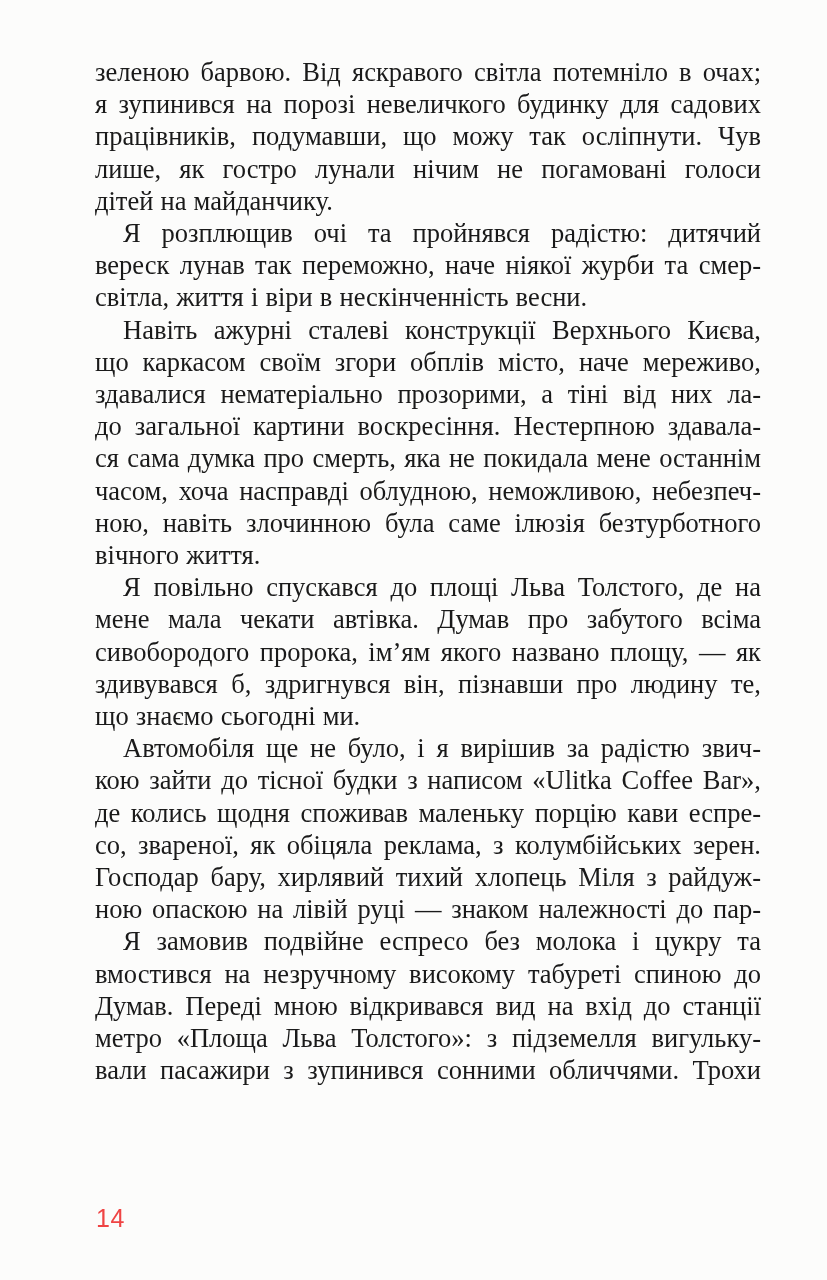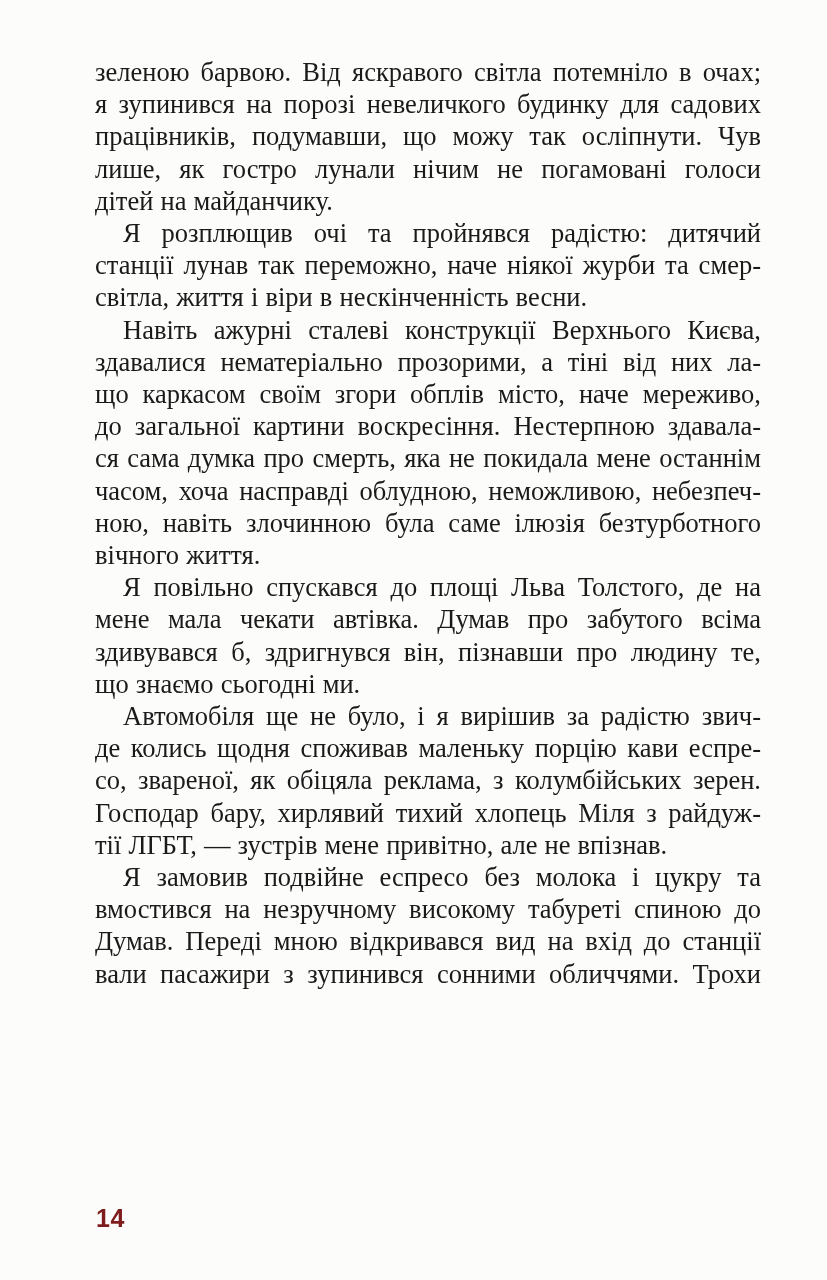--- a/index.html
+++ b/index.html
@@ -38,67 +38,70 @@
   }
   .line.no-justify {
     text-align-last: left;
     font-family: Liberation Serif, serif;
   }
   .page-number {
     position: absolute;
     left: 96px;
     top: 1204px;
     font-family: "Liberation Sans", "DejaVu Sans", sans-serif;
-    font-weight: 700;
+    font-weight: 400;
     font-size: 25px;
-    color: #7f1d1d;
+    color: #ef4444;
     letter-spacing: 0.5px;
   }
 </style>
 </head>
 <body style="background: rgb(252, 252, 251); color: rgb(26, 26, 26);">
 
 <div class="page">
   <div class="text-block" id="text-block">
       <div>
         <div class="line">зеленою барвою. Від яскравого світла потемніло в очах;</div>
         <div class="line">я зупинився на порозі невеличкого будинку для садових</div>
         <div class="line">працівників, подумавши, що можу так осліпнути. Чув</div>
         <div class="line">лише, як гостро лунали нічим не погамовані голоси</div>
         <div class="line no-justify">дітей на майданчику.</div>
       </div>
       <div>
         <div class="line indent">Я розплющив очі та пройнявся радістю: дитячий</div>
-        <div class="line">станції лунав так переможно, наче ніякої журби та смер-</div>
+        <div class="line">вереск лунав так переможно, наче ніякої журби та смер-</div>
         <div class="line no-justify">світла, життя і віри в нескінченність весни.</div>
       </div>
       <div>
         <div class="line indent">Навіть ажурні сталеві конструкції Верхнього Києва,</div>
+        <div class="line">що каркасом своїм згори обплів місто, наче мереживо,</div>
         <div class="line">здавалися нематеріально прозорими, а тіні від них ла-</div>
-        <div class="line">що каркасом своїм згори обплів місто, наче мереживо,</div>
         <div class="line">до загальної картини воскресіння. Нестерпною здавала-</div>
         <div class="line">ся сама думка про смерть, яка не покидала мене останнім</div>
         <div class="line">часом, хоча насправді облудною, неможливою, небезпеч-</div>
         <div class="line">ною, навіть злочинною була саме ілюзія безтурботного</div>
         <div class="line no-justify">вічного життя.</div>
       </div>
       <div>
         <div class="line indent">Я повільно спускався до площі Льва Толстого, де на</div>
         <div class="line">мене мала чекати автівка. Думав про забутого всіма</div>
+        <div class="line">сивобородого пророка, ім’ям якого названо площу, — як</div>
         <div class="line">здивувався б, здригнувся він, пізнавши про людину те,</div>
         <div class="line no-justify">що знаємо сьогодні ми.</div>
       </div>
       <div>
         <div class="line indent">Автомобіля ще не було, і я вирішив за радістю звич-</div>
+        <div class="line">кою зайти до тісної будки з написом «Ulitka Coffee Bar»,</div>
         <div class="line">де колись щодня споживав маленьку порцію кави еспре-</div>
         <div class="line">со, звареної, як обіцяла реклама, з колумбійських зерен.</div>
         <div class="line">Господар бару, хирлявий тихий хлопець Міля з райдуж-</div>
-        <div class="line no-justify">тії ЛГБТ, — зустрів мене привітно, але не впізнав.</div>
+        <div class="line">ною опаскою на лівій руці — знаком належності до пар-</div>
       </div>
       <div>
         <div class="line indent">Я замовив подвійне еспресо без молока і цукру та</div>
         <div class="line">вмостився на незручному високому табуреті спиною до</div>
         <div class="line">Думав. Переді мною відкривався вид на вхід до станції</div>
+        <div class="line">метро «Площа Льва Толстого»: з підземелля вигульку-</div>
         <div class="line">вали пасажири з зупинився сонними обличчями. Трохи</div>
       </div>
     </div>
   <div class="page-number">14</div>
 </div>
 
 </body></html>

